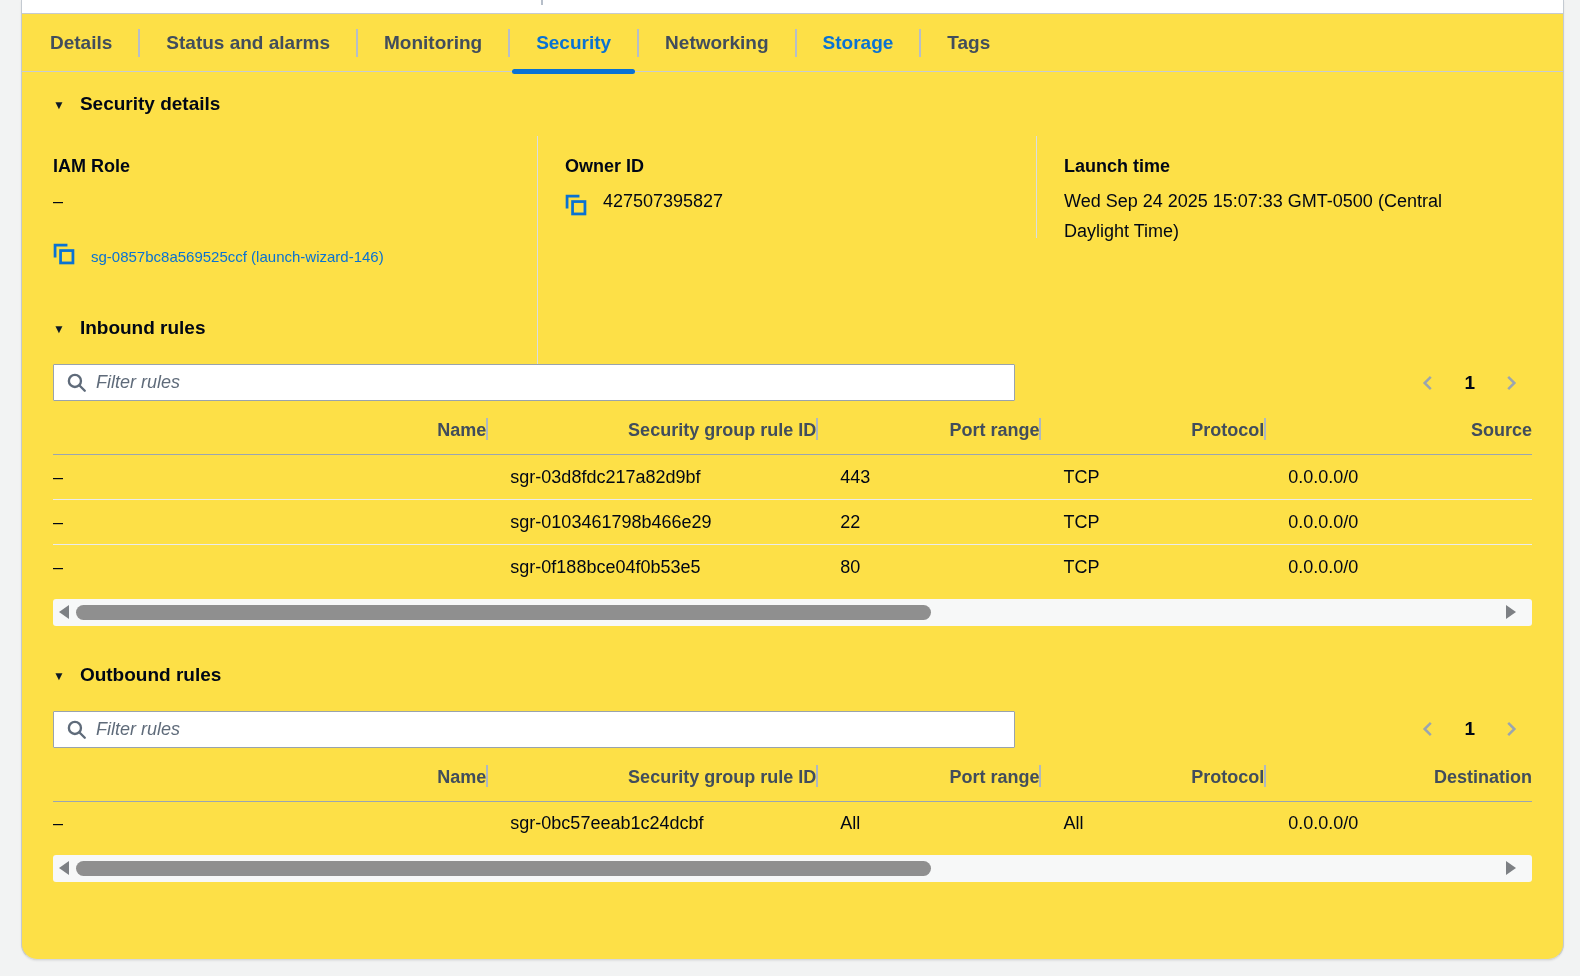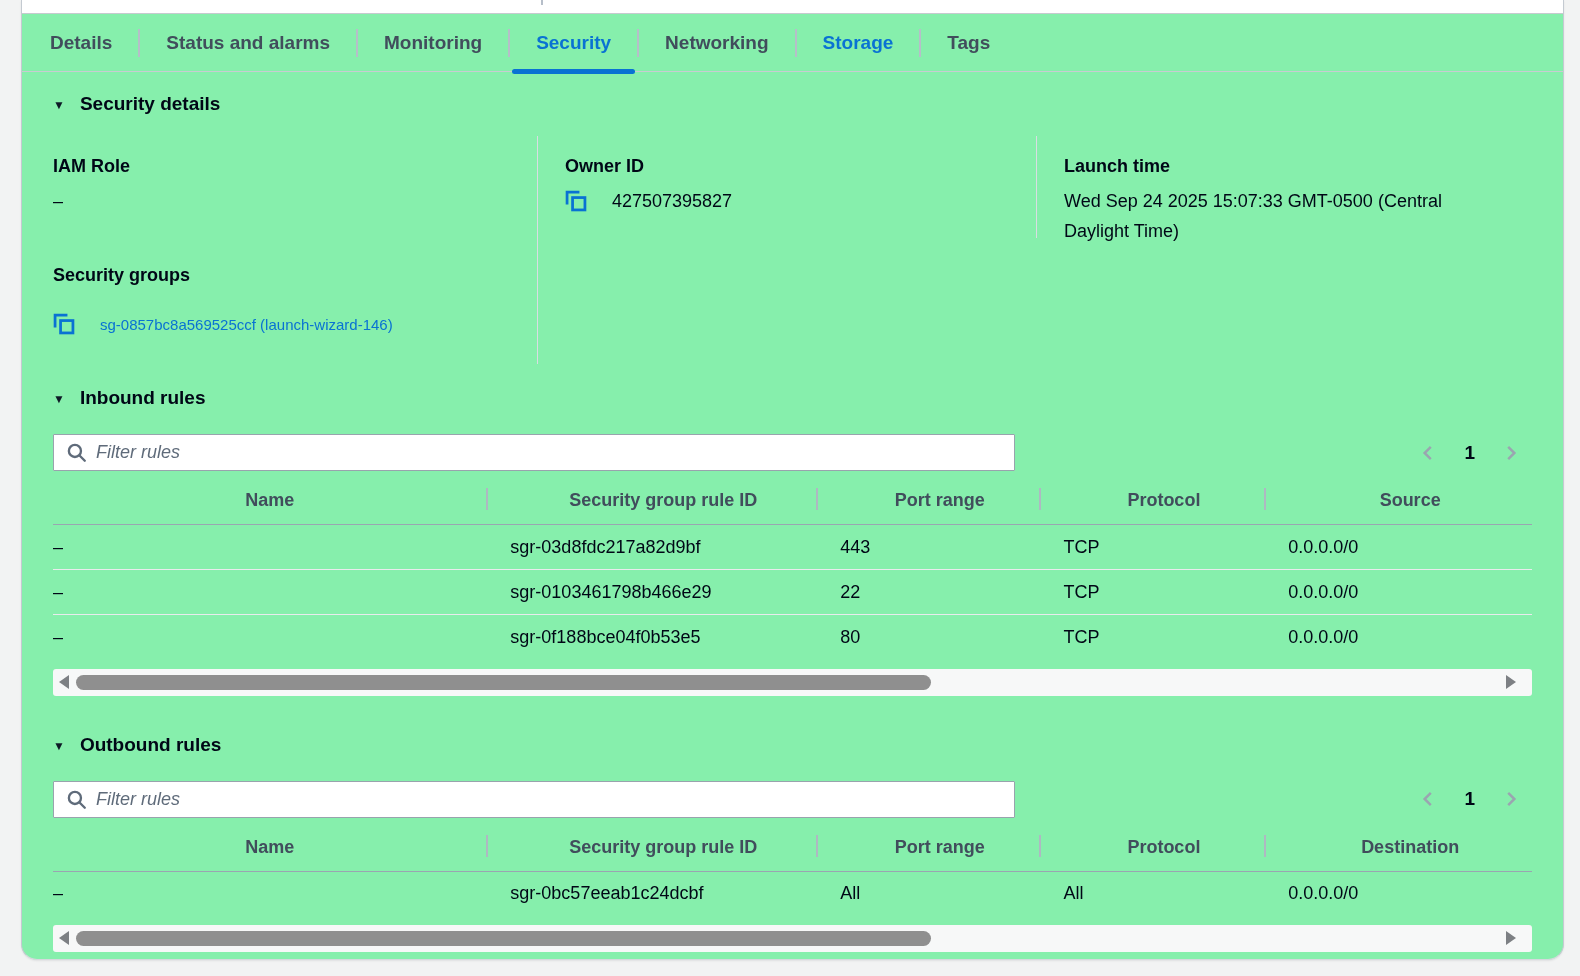--- a/index.html
+++ b/index.html
@@ -7,21 +7,21 @@
   body {
     background:#f2f3f3;
     font-family:"Liberation Sans", sans-serif;
     color:#000716;
     font-size:18px;
   }
   .card{
     margin-left:21px;
     width:1543px;
     height:960px;
-    background:#86efac;
+    background:#fde047;
     border-left:1px solid #c4cad1;
     border-right:1px solid #c4cad1;
     border-bottom:1px solid #d5d9dd;
     border-radius:0 0 16px 16px;
     box-shadow:0 1px 2px rgba(0,7,22,.08);
     overflow:hidden;
     position:relative;
   }
   .top-strip{ height:14px; border-bottom:1px solid #c6cacf; position:relative; background:#fff;}
   .top-tick{ position:absolute; left:519px; top:0; width:2px; height:5px; background:#b6bec9;}
@@ -40,21 +40,21 @@
   
   .sec-grid{ position:relative; margin-top:25px; display:grid; grid-template-columns:484px 499px 1fr;}
   .sec-col{ padding-right:24px;margin-top:16px;}
   .sec-col.c2,.sec-col.c3{ padding-left:28px;}
   .v-div{ position:absolute; width:1px; background:#d9dde3; top:-4px;}
   .v-div.d1{ left:484px; height:228px;}
   .v-div.d2{ left:983px; height:102px;}
   .field-label{ font-weight:700; font-size:18px; margin-bottom:9px;}
   .field-value{ font-size:18px; line-height:30px;}
   .field-gap{ margin-top:49px;}
-  .copy-row{ display:flex; align-items:center; gap:25px;}
+  .copy-row{ display:flex; align-items:flex-end; gap:16px;}
   .copy-row.link-row{ margin-top:27px;}
   .copy-btn{ width:22px; height:22px; display:inline-flex; cursor:pointer; flex:none;}
   .link{ color:#0972d3; cursor:pointer; text-decoration:none; font-size:15px;}
   .launch-val{ max-width:412px;}
   
   .sec-head-rules1{ margin-top:52px;}
   .sec-head-rules2{ margin-top:38px;}
   .filter-row{ margin-top:25px; display:flex; align-items:center;}
   .filter-box{ position:relative; width:962px;}
   .filter-input{
@@ -62,21 +62,21 @@
     padding:0 12px 0 42px; font-size:18px; font-family:"Liberation Sans",sans-serif; color:#000716; background:#fff; outline:none;
   }
   .filter-input::placeholder{ font-style:italic; color:#5f6b7a; opacity:1;}
   .search-ic{ position:absolute; left:13px; top:8px; width:21px; height:21px; color:#5f6b7a;}
   .pager{ margin-left:auto; display:flex; align-items:center; gap:27px; padding-right:12px;}
   .pg-btn{ width:18px; height:18px; color:#9aa5b0; cursor:pointer; display:inline-flex;}
   .pg-num{ font-weight:700; font-size:19px; color:#000716; cursor:pointer;}
   
   table.rules{ width:100%; border-collapse:collapse; table-layout:fixed; margin-top:13px;}
   table.rules th{
-    text-align:center; font-size:18px; font-weight:700; color:#414d5c;
+    text-align:right; font-size:18px; font-weight:700; color:#414d5c;
     padding:6px 0 13px 24px; position:relative; white-space:nowrap;
   }
   table.rules th:first-child{ padding-left:0;}
   table.rules th + th::before{
     content:""; position:absolute; left:0; top:4px; width:2px; height:22px; background:#aeb8c2;
   }
   table.rules thead tr{ border-bottom:1.5px solid #9aa5b1;}
   table.rules td{ font-size:18px; color:#000716; padding:0 0 0 24px; height:45px; white-space:nowrap;}
   table.rules td:first-child{ padding-left:0;}
   table.rules tbody tr + tr{ border-top:1px solid #e9ebed;}
@@ -119,21 +119,20 @@
     </div>
 
     <div class="sec-grid">
       <div class="v-div d1"></div>
       <div class="v-div d2"></div>
 
       <div class="sec-col c1">
         <div class="field-label">IAM Role</div>
         <div class="field-value">–</div>
 
-        <div class="field-label field-gap">Security groups</div>
         <div class="copy-row link-row">
           <span class="copy-btn">
             <svg viewBox="0 0 16 16" width="22" height="22">
                 <path d="M10.5 1.5 H1.5 V10.5" fill="none" stroke="#0972d3" stroke-width="2"></path>
                 <rect x="5.5" y="5.5" width="9" height="9" fill="none" stroke="#0972d3" stroke-width="2"></rect>
               </svg>
           </span>
           <a class="link">sg-0857bc8a569525ccf (launch-wizard-146)</a>
         </div>
       </div>

